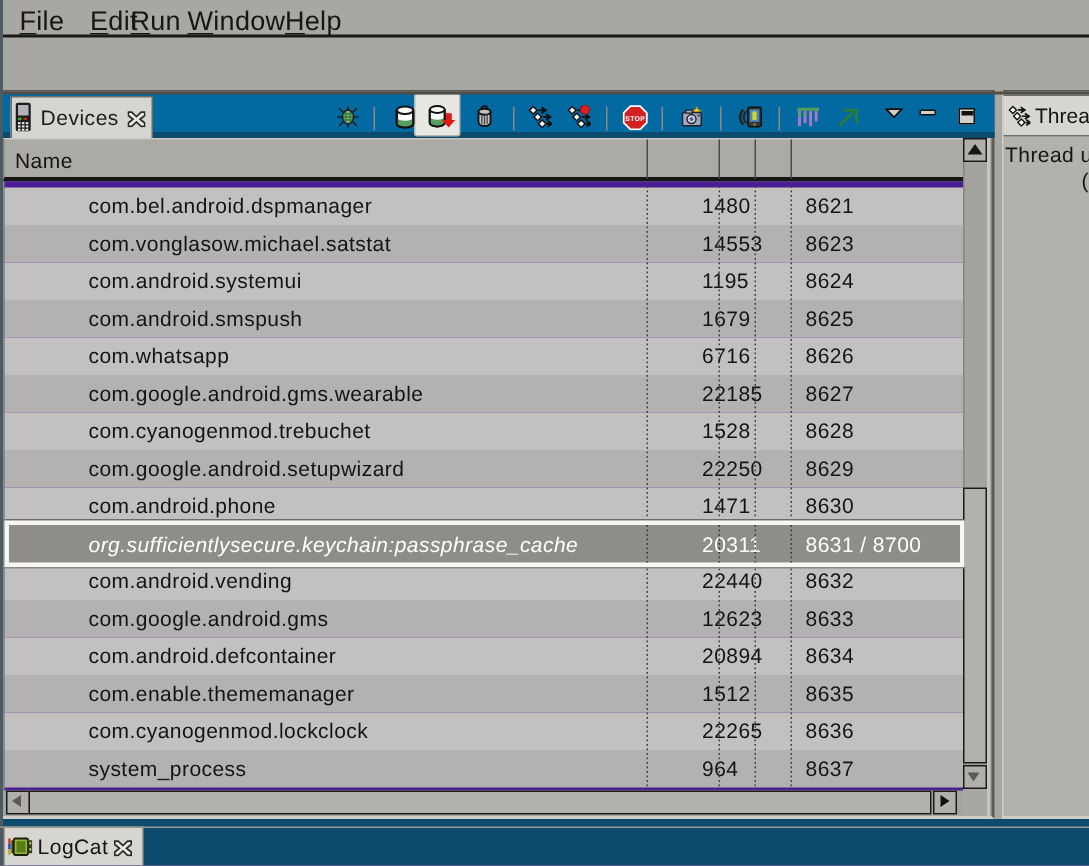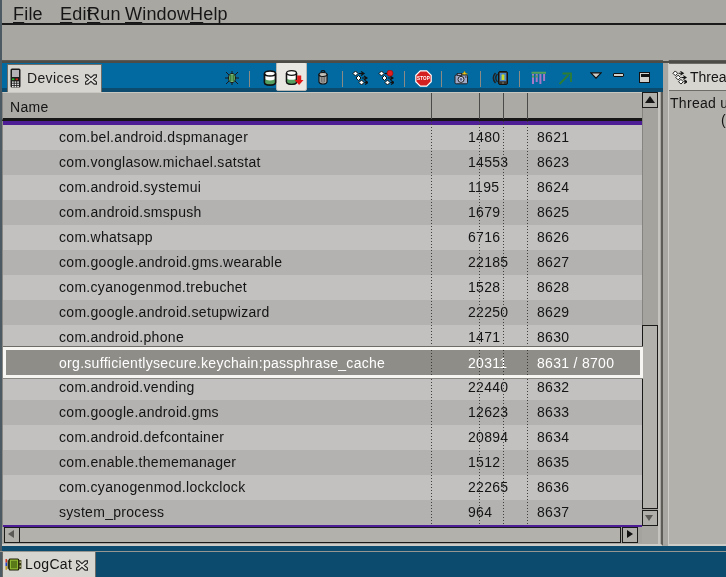--- a/index.html
+++ b/index.html
@@ -29,21 +29,21 @@
 #tableheader .hname { position:absolute; left:7px; top:6px; font-size:14px; letter-spacing:0.3px; }
 .hdiv { position:absolute; top:0; width:1px; height:26px; background:#4a4a48; }
 #tablebody { position:absolute; left:0; top:60px; width:640px; height:407px; background:#4c1d95; border-left:1px solid #8a8884; }
 .row { position:absolute; left:0; width:640px; height:25px; font-size:14px; letter-spacing:0.3px; }
 .rl { background:#c2c1c0; }
 .rd { background:#b3b2b1; }
 .row .nm { position:absolute; left:56px; top:4px; }
 .row .pid { position:absolute; left:434px; top:4px;margin-left:31px; }
 .row .port { position:absolute; left:534px; top:4px; }
 .row.sel { top:226px !important; height:31px; z-index:3; background:#8f8d88; color:#fff; border:3px solid #f7f6f3; box-shadow:0 -1px 0 #6e6c67, 0 1px 0 #8a8883; }
-.row.sel .nm { left:53px; top:5px; }
+.row.sel .nm { left:53px; top:5px;font-style:italic; }
 .row.sel .pid { left:431px; top:5px; }
 .row.sel .port { left:531px; top:5px; }
 .sdots { position:absolute; top:0; width:1px; height:25px; background-image:linear-gradient(#3a3935 1px, transparent 1px); background-size:1px 3px; }
 .dots { position:absolute; top:0; width:1px; height:404px;
   background-image:linear-gradient(#403f3b 1px, transparent 1px); background-size:1px 3px; }
 
 
 .sbtn { position:absolute; background:#b1afaa; border:1.5px solid #1a1a19; }
 .arrow { position:absolute; width:0; height:0; }
 

